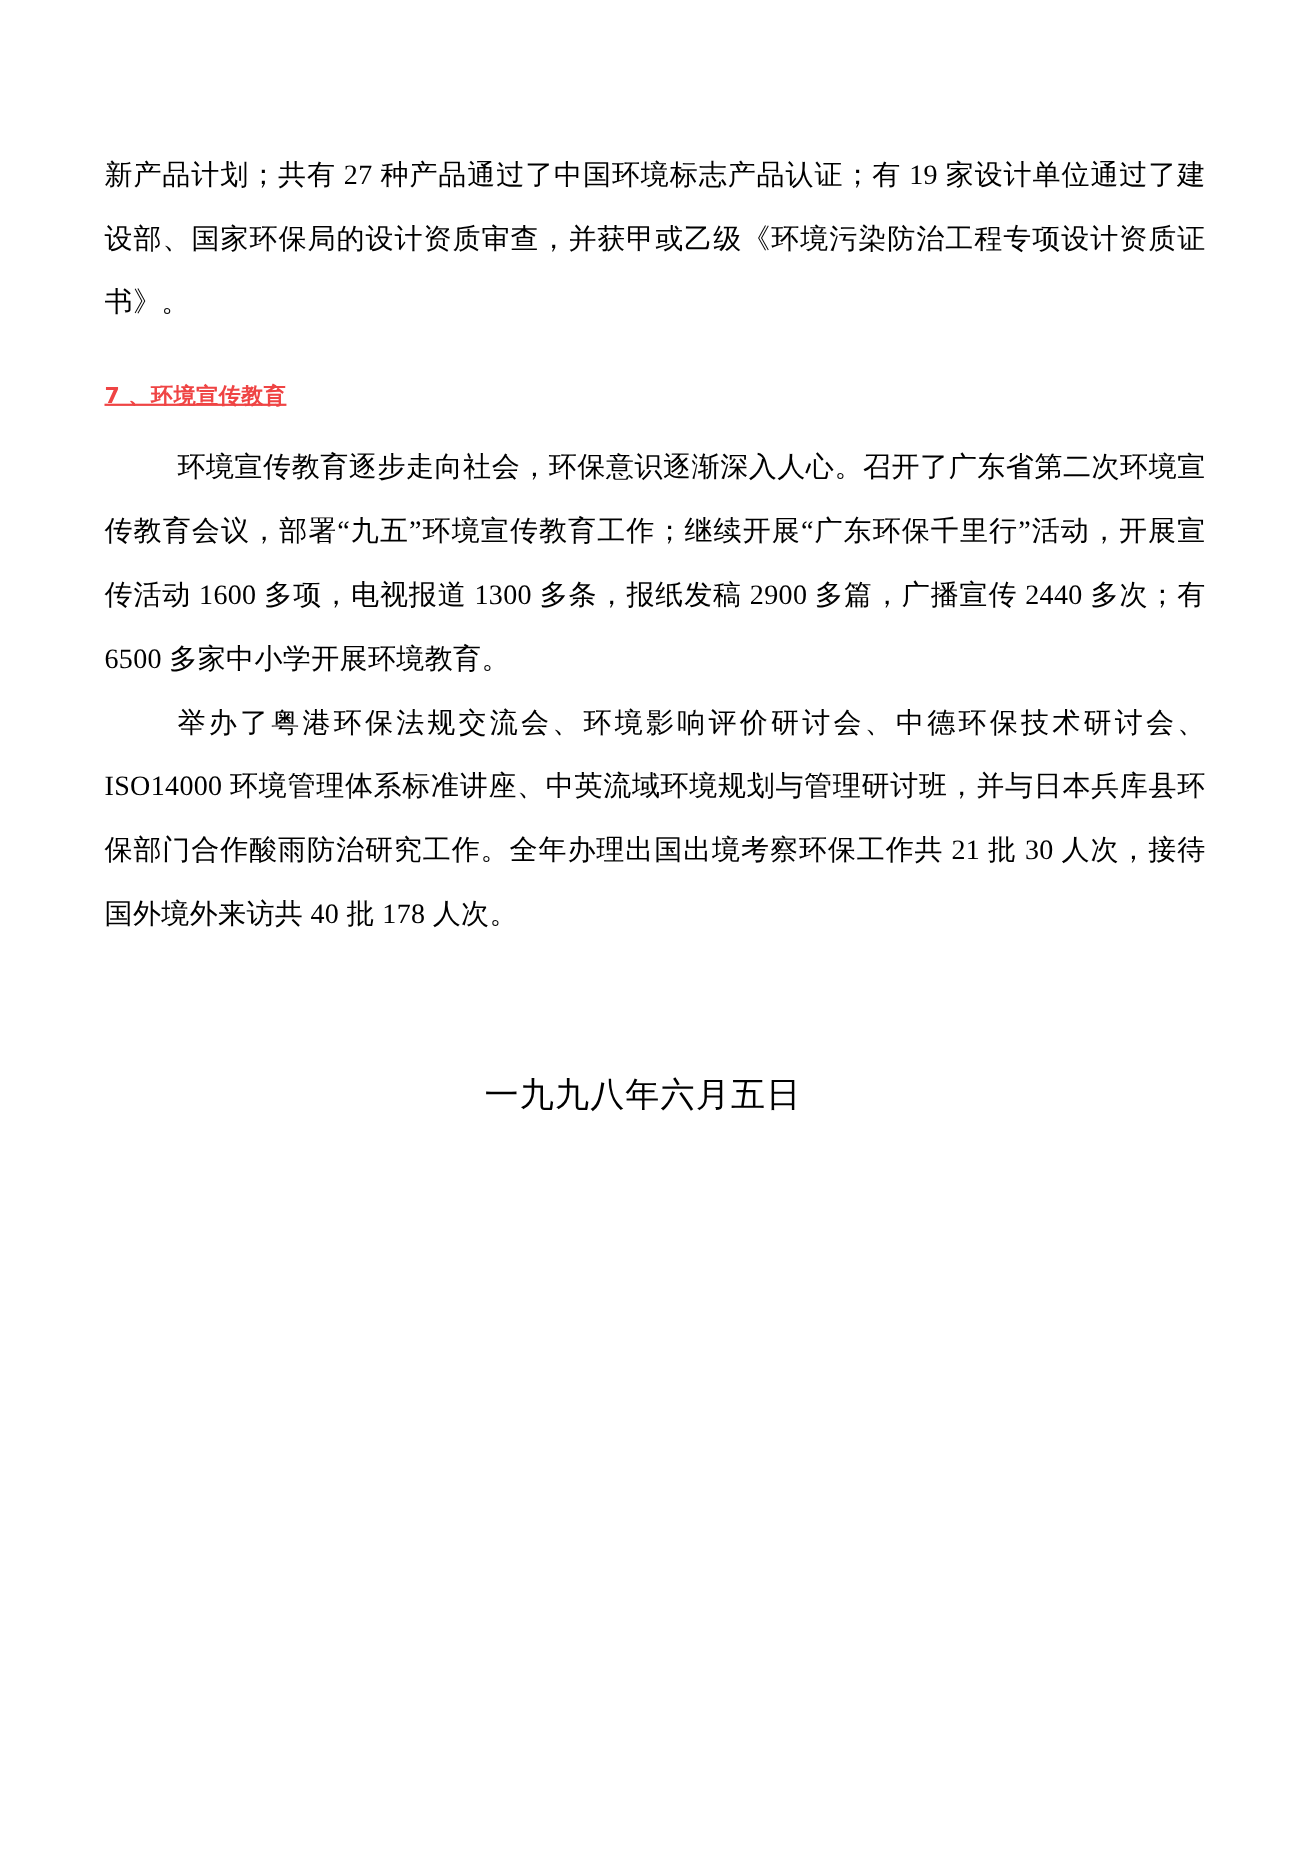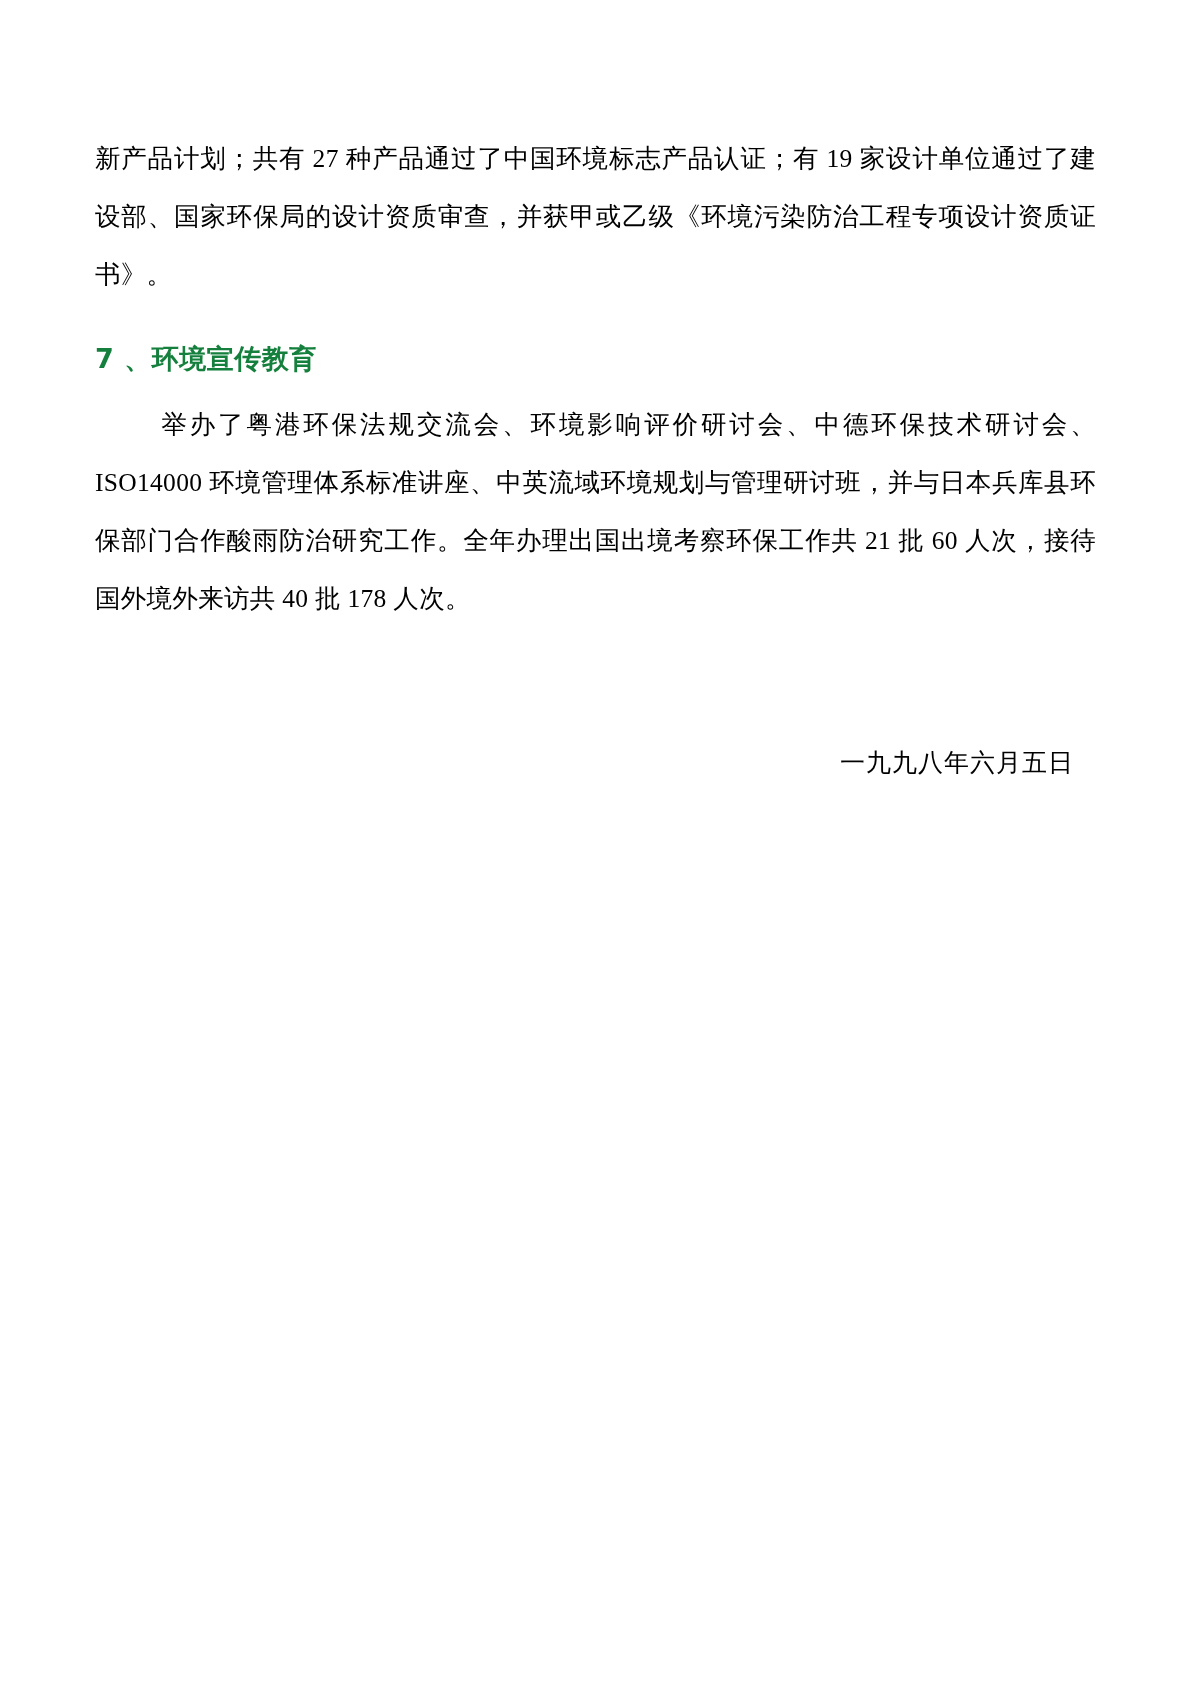--- a/index.html
+++ b/index.html
@@ -30,48 +30,50 @@
     text-align: justify;
     text-justify: inter-ideograph;
     letter-spacing: 0.3px;
     color: #000000;
   }
   p.para.indent {
     text-indent: 2.6em;
   }
   h3.heading {
     margin: 30px 0 12px 0;
-    font-size: 27px;
+    font-size: 20px;
     line-height: 50px;
     font-weight: bold;
-    color: #15803d;
+    color: #ef4444;
     letter-spacing: 0.5px;
     font-family: "DejaVu Sans", "Liberation Sans", sans-serif;
+    text-decoration: underline;
   }
   .signature {
     margin-top: 110px;
-    font-size: 25px;
+    font-size: 31px;
     line-height: 50px;
-    text-align: right;
+    text-align: center;
     padding-right: 22px;
     letter-spacing: 1px;
   }
 </style>
 </head>
 <body>
 
 <div class="page">
   <div class="doc-body">
 
     <p class="para">新产品计划；共有 27 种产品通过了中国环境标志产品认证；有 19 家设计单位通过了建设部、国家环保局的设计资质审查，并获甲或乙级《环境污染防治工程专项设计资质证书》。</p>
 
     <h3 class="heading">7 、环境宣传教育</h3>
 
+    <p class="para indent">环境宣传教育逐步走向社会，环保意识逐渐深入人心。召开了广东省第二次环境宣传教育会议，部署“九五”环境宣传教育工作；继续开展“广东环保千里行”活动，开展宣传活动 1600 多项，电视报道 1300 多条，报纸发稿 2900 多篇，广播宣传 2440 多次；有 6500 多家中小学开展环境教育。</p>
 
 
-    <p class="para indent">举办了粤港环保法规交流会、环境影响评价研讨会、中德环保技术研讨会、ISO14000 环境管理体系标准讲座、中英流域环境规划与管理研讨班，并与日本兵库县环保部门合作酸雨防治研究工作。全年办理出国出境考察环保工作共 21 批 60 人次，接待国外境外来访共 40 批 178 人次。</p>
+    <p class="para indent">举办了粤港环保法规交流会、环境影响评价研讨会、中德环保技术研讨会、ISO14000 环境管理体系标准讲座、中英流域环境规划与管理研讨班，并与日本兵库县环保部门合作酸雨防治研究工作。全年办理出国出境考察环保工作共 21 批 30 人次，接待国外境外来访共 40 批 178 人次。</p>
 
 
 
     <div class="signature">一九九八年六月五日</div>
 
   </div>
 </div>
 
 </body></html>

